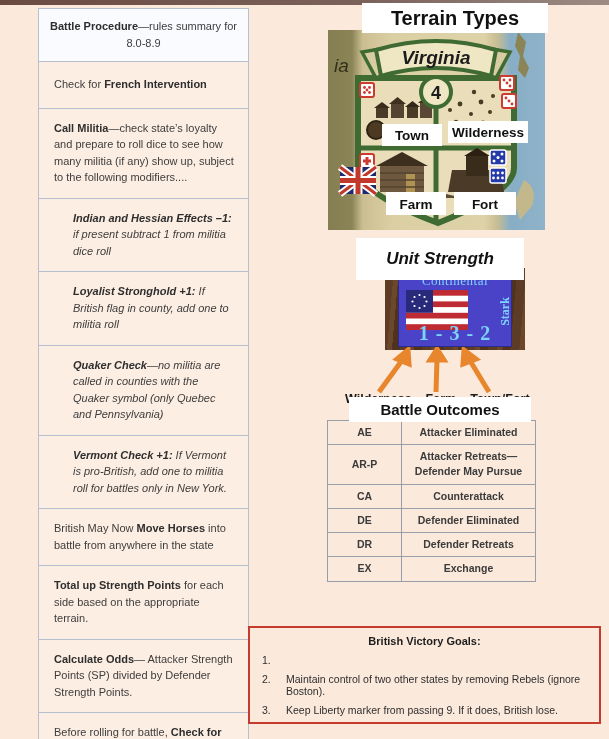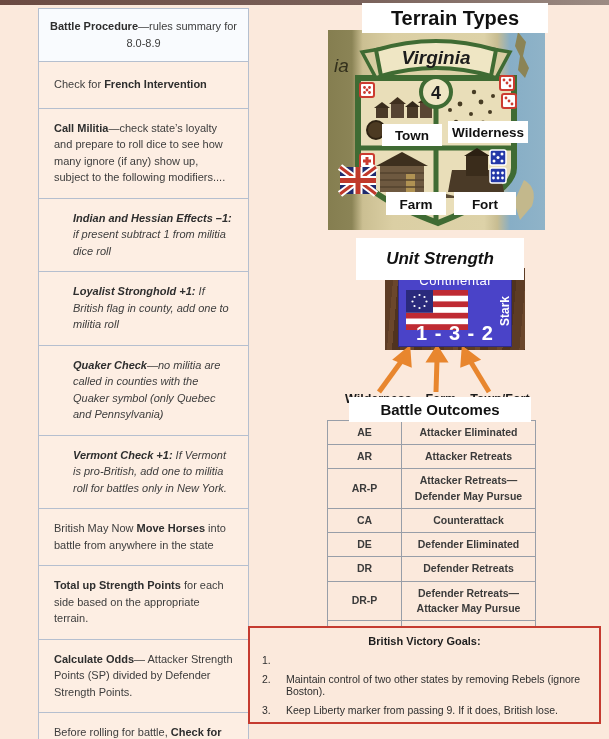--- a/index.html
+++ b/index.html
@@ -52,21 +52,21 @@
   }
 
   
   .counter-photo {
     position:absolute; left:385px; top:268px; width:140px; height:82px;
     background:repeating-linear-gradient(95deg,#5d3c25 0 9px,#6b472c 9px 14px,#50331f 14px 22px);
   }
   .counter {
     position:absolute; left:13px; top:3px; width:114px; height:76px;
     background:#4a43c8; border:1px solid #2e2a8a;
-    color:#ffffff; font-family:Liberation Sans, sans-serif;
+    color:#7dd3fc; font-family:Liberation Serif, serif;
   }
   .counter-title { position:absolute; left:0; top:1px; width:100%; text-align:center; font-size:13px; letter-spacing:0.5px; }
   .counter-name  { position:absolute; right:-9px; top:32px; font-size:12px; font-weight:bold; transform:rotate(-90deg); }
   .counter-strength { position:absolute; left:0; bottom:1px; width:100%; text-align:center; font-size:20px; font-weight:bold; letter-spacing:1px; }
   .counter-flag { position:absolute; left:7px; top:18px; }
 
   .unit-labels {
     position:absolute; left:345px; top:392px; width:185px;
     display:flex; gap:14px; font-weight:bold; font-size:12.5px; color:#1c1c1c;
   }
@@ -104,21 +104,21 @@
 
   <div class="rule-box first">
     <b>Battle Procedure</b><span>—rules summary for 8.0-8.9</span>
   </div>
 
   <div class="rule-box single">
     <span>Check for </span><b>French Intervention</b>
   </div>
 
   <div class="rule-box">
-    <b>Call Militia</b><span>—check state’s loyalty and prepare to roll dice to see how many ignore (if any) show up, subject to the following modifiers....</span>
+    <b>Call Militia</b><span>—check state’s loyalty and prepare to roll dice to see how many militia (if any) show up, subject to the following modifiers....</span>
   </div>
 
   <div class="rule-box sub">
     <b>Indian and Hessian Effects –1:</b><span>  if present subtract 1 from militia dice roll</span>
   </div>
 
   <div class="rule-box sub">
     <b>Loyalist Stronghold +1:</b><span>  If British flag in county, add one to militia roll</span>
   </div>
 
@@ -326,42 +326,34 @@
 
 <div class="white-heading h-battle">Battle Outcomes</div>
 
 <table class="battle-table">
   <tbody>
     <tr>
         <td class="code">AE</td>
         <td>Attacker Eliminated</td>
       </tr>
     <tr>
-        <td class="code">AR</td>
-        <td>Attacker Retreats</td>
-      </tr>
-    <tr>
         <td class="code">AR-P</td>
         <td>Attacker Retreats—Defender May Pursue</td>
       </tr>
     <tr>
         <td class="code">CA</td>
         <td>Counterattack</td>
       </tr>
     <tr>
         <td class="code">DE</td>
         <td>Defender Eliminated</td>
       </tr>
     <tr>
         <td class="code">DR</td>
         <td>Defender Retreats</td>
-      </tr>
-    <tr>
-        <td class="code">DR-P</td>
-        <td>Defender Retreats—Attacker May Pursue</td>
       </tr>
     <tr>
         <td class="code">EX</td>
         <td>Exchange</td>
       </tr>
   </tbody>
 </table>
 
 <div class="victory-box">
   <div class="victory-title">British Victory Goals:</div>

